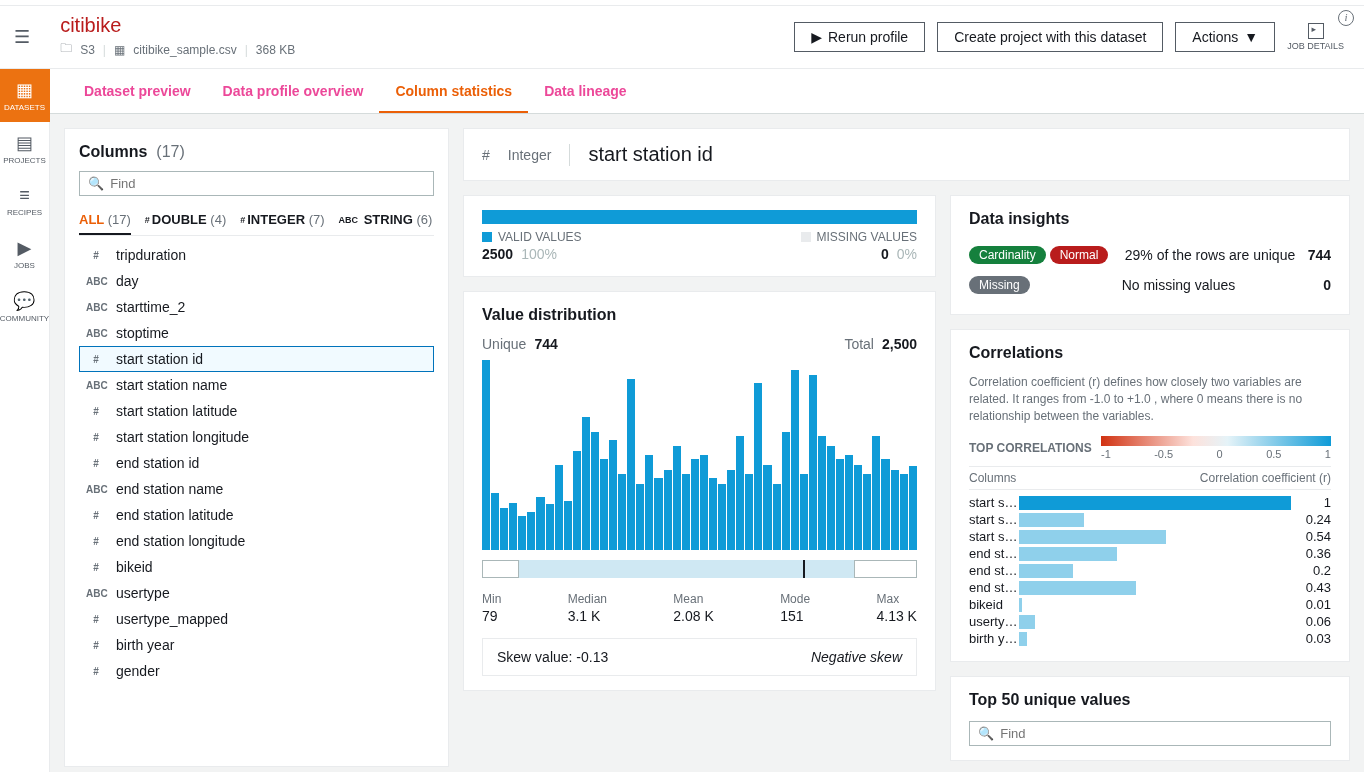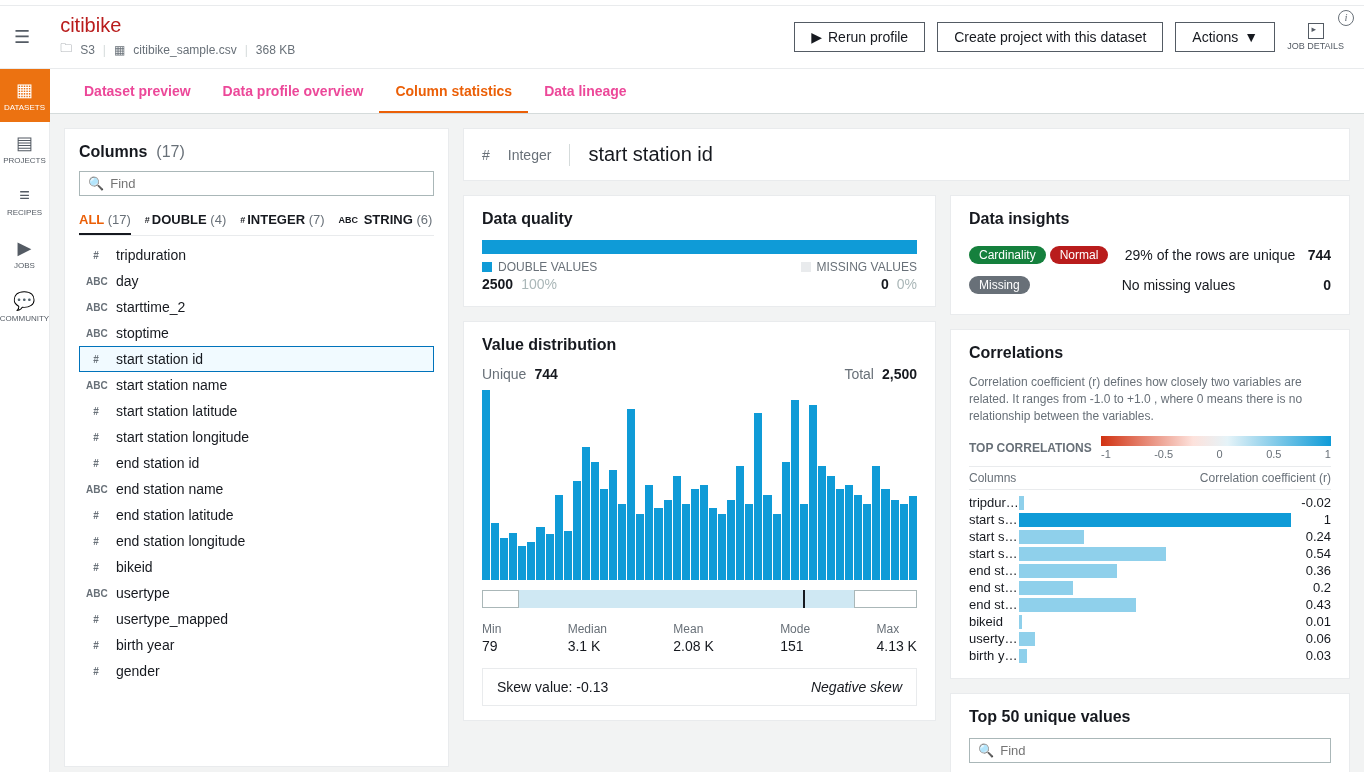--- a/index.html
+++ b/index.html
@@ -257,26 +257,25 @@
         <div class="card col-header-card">
           <span class="t">#</span>
           <span class="t">Integer</span>
           <span class="divider"></span>
           <span class="name">start station id</span>
         </div>
 
         <div class="two-col">
           <div class="left-stack">
             <div class="card">
-              <h3>Data quality</h3>
               <div class="dq-bar"></div>
               <div class="dq-row">
                 <span class="lbl">
                     <span class="sw" style="background:#0f9bd7"></span>
-                    <span>DOUBLE VALUES</span>
+                    <span>VALID VALUES</span>
                   </span>
                 <span class="lbl">
                     <span class="sw" style="background:#e9ebed"></span>
                     <span>MISSING VALUES</span>
                   </span>
               </div>
               <div class="dq-vals">
                 <span><b>2500</b><span class="muted">100%</span></span>
                 <span><b>0</b><span class="muted">0%</span></span>
               </div>
@@ -389,27 +388,20 @@
                     <span>1</span>
                   </div>
                 </div>
               </div>
               <div class="corr-table-head">
                 <span>Columns</span>
                 <span>Correlation coefficient (r)</span>
               </div>
               <div id="corr-list">
                   <div class="corr-row">
-                    <span class="cname">tripdur…</span>
-                    <span class="cbar">
-                      <span class="fill" style="width:2%;background:#8fd0eb"></span>
-                    </span>
-                    <span class="cval">-0.02</span>
-                  </div>
-                  <div class="corr-row">
                     <span class="cname">start st…</span>
                     <span class="cbar">
                       <span class="fill" style="width:100%;background:#0f9bd7"></span>
                     </span>
                     <span class="cval">1</span>
                   </div>
                   <div class="corr-row">
                     <span class="cname">start st…</span>
                     <span class="cbar">
                       <span class="fill" style="width:24%;background:#8fd0eb"></span>

